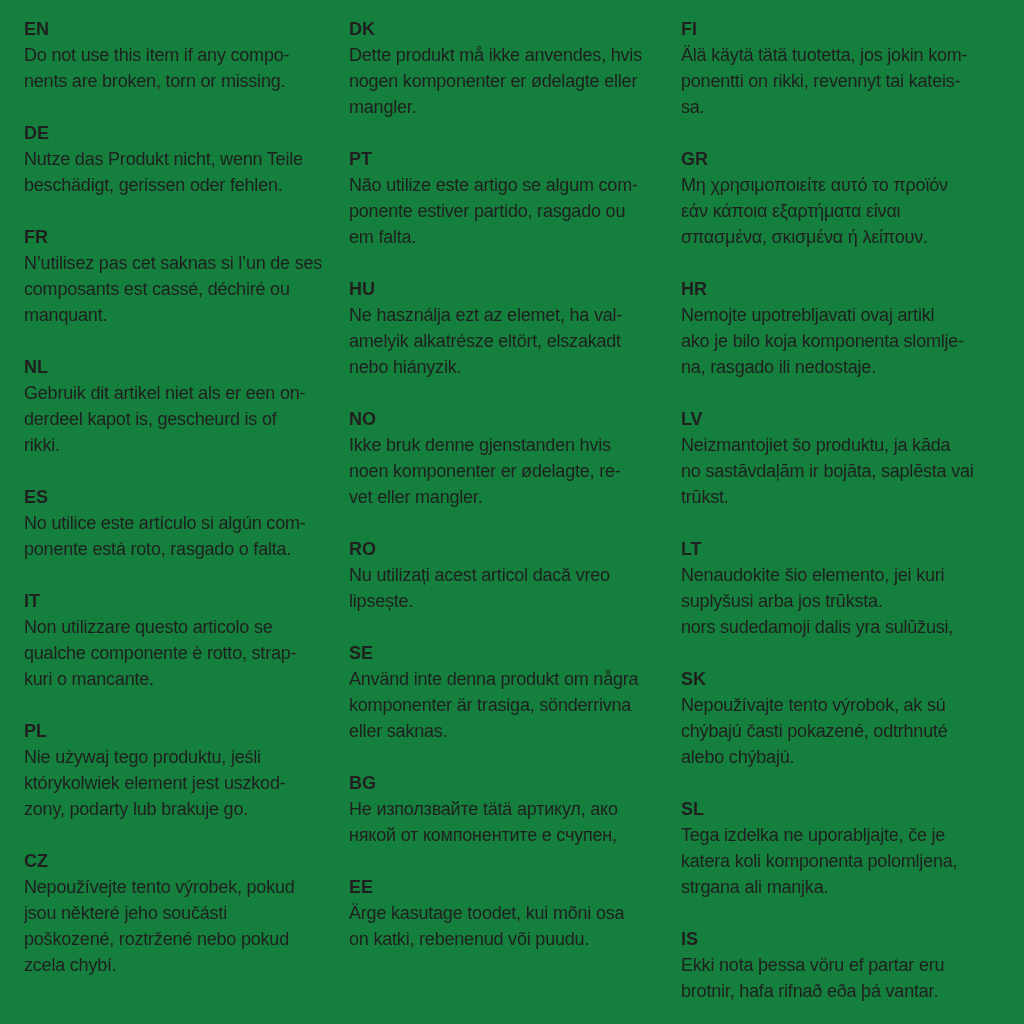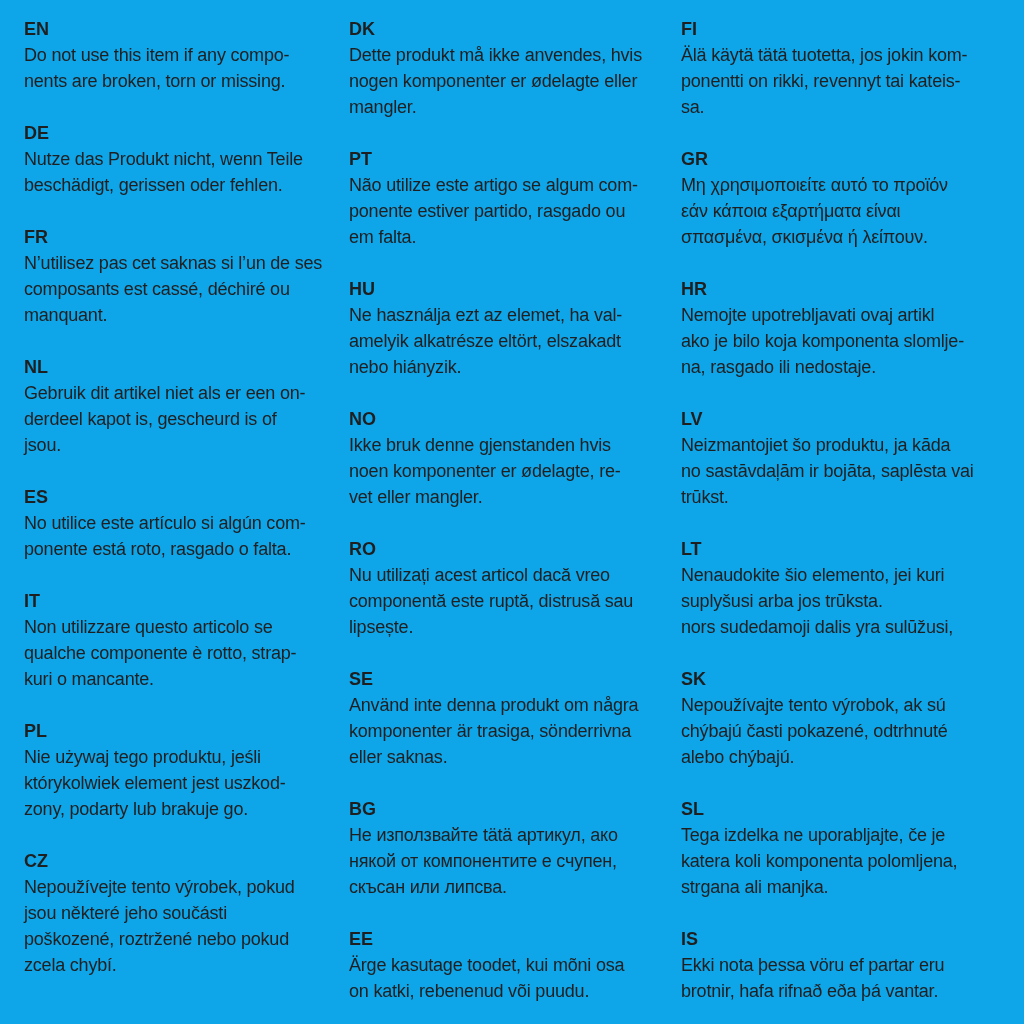--- a/index.html
+++ b/index.html
@@ -37,21 +37,21 @@
     font-size: 18px;
     line-height: 26px;
     font-weight: normal;
     white-space: nowrap;
     letter-spacing: -0.2px;
   }
 </style>
 </head>
 <body>
 
-<div class="page" style="color: rgb(31, 31, 31); background: #0ea5e9;">
+<div class="page" style="color: rgb(31, 31, 31); background: #15803d;">
   <div class="col" id="col-0">
       <div class="section">
         <div class="code">EN</div>
         <div class="line">Do not use this item if any compo-</div>
         <div class="line">nents are broken, torn or missing.</div>
       </div>
       <div class="section">
         <div class="code">DE</div>
         <div class="line">Nutze das Produkt nicht, wenn Teile</div>
         <div class="line">beschädigt, gerissen oder fehlen.</div>
@@ -59,21 +59,21 @@
       <div class="section">
         <div class="code">FR</div>
         <div class="line">N’utilisez pas cet saknas si l’un de ses</div>
         <div class="line">composants est cassé, déchiré ou</div>
         <div class="line">manquant.</div>
       </div>
       <div class="section">
         <div class="code">NL</div>
         <div class="line">Gebruik dit artikel niet als er een on-</div>
         <div class="line">derdeel kapot is, gescheurd is of</div>
-        <div class="line">jsou.</div>
+        <div class="line">rikki.</div>
       </div>
       <div class="section">
         <div class="code">ES</div>
         <div class="line">No utilice este artículo si algún com-</div>
         <div class="line">ponente está roto, rasgado o falta.</div>
       </div>
       <div class="section">
         <div class="code">IT</div>
         <div class="line">Non utilizzare questo articolo se</div>
         <div class="line">qualche componente è rotto, strap-</div>
@@ -114,34 +114,32 @@
       </div>
       <div class="section">
         <div class="code">NO</div>
         <div class="line">Ikke bruk denne gjenstanden hvis</div>
         <div class="line">noen komponenter er ødelagte, re-</div>
         <div class="line">vet eller mangler.</div>
       </div>
       <div class="section">
         <div class="code">RO</div>
         <div class="line">Nu utilizați acest articol dacă vreo</div>
-        <div class="line">componentă este ruptă, distrusă sau</div>
         <div class="line">lipsește.</div>
       </div>
       <div class="section">
         <div class="code">SE</div>
         <div class="line">Använd inte denna produkt om några</div>
         <div class="line">komponenter är trasiga, sönderrivna</div>
         <div class="line">eller saknas.</div>
       </div>
       <div class="section">
         <div class="code">BG</div>
         <div class="line">Не използвайте tätä артикул, ако</div>
         <div class="line">някой от компонентите е счупен,</div>
-        <div class="line">скъсан или липсва.</div>
       </div>
       <div class="section">
         <div class="code">EE</div>
         <div class="line">Ärge kasutage toodet, kui mõni osa</div>
         <div class="line">on katki, rebenenud või puudu.</div>
       </div>
     </div>
   <div class="col" id="col-2">
       <div class="section">
         <div class="code">FI</div>

